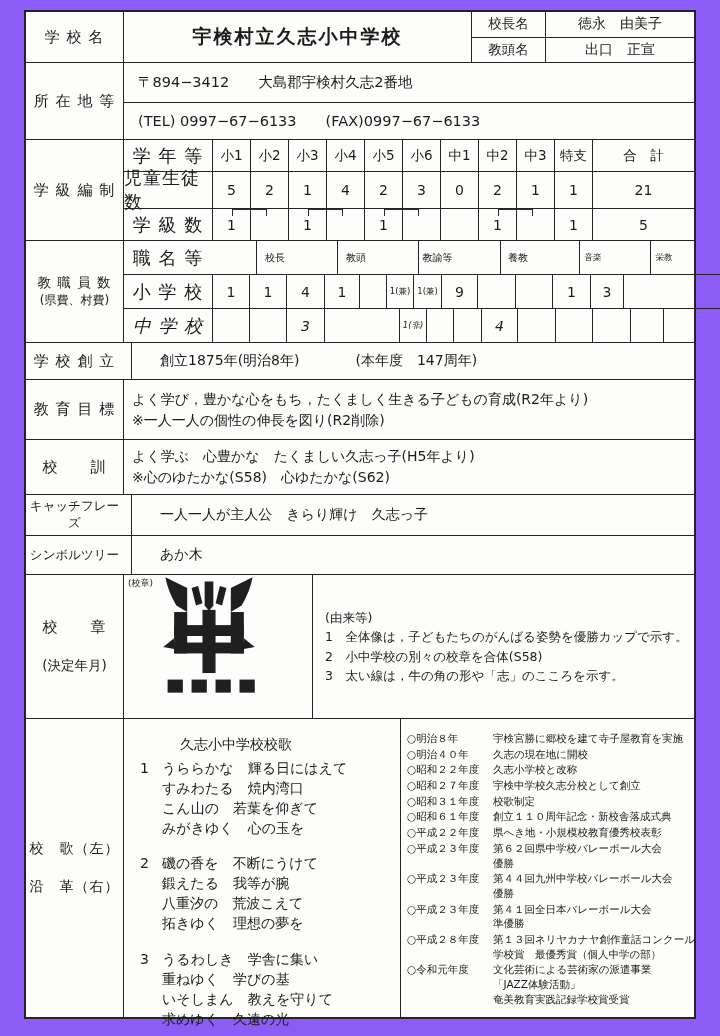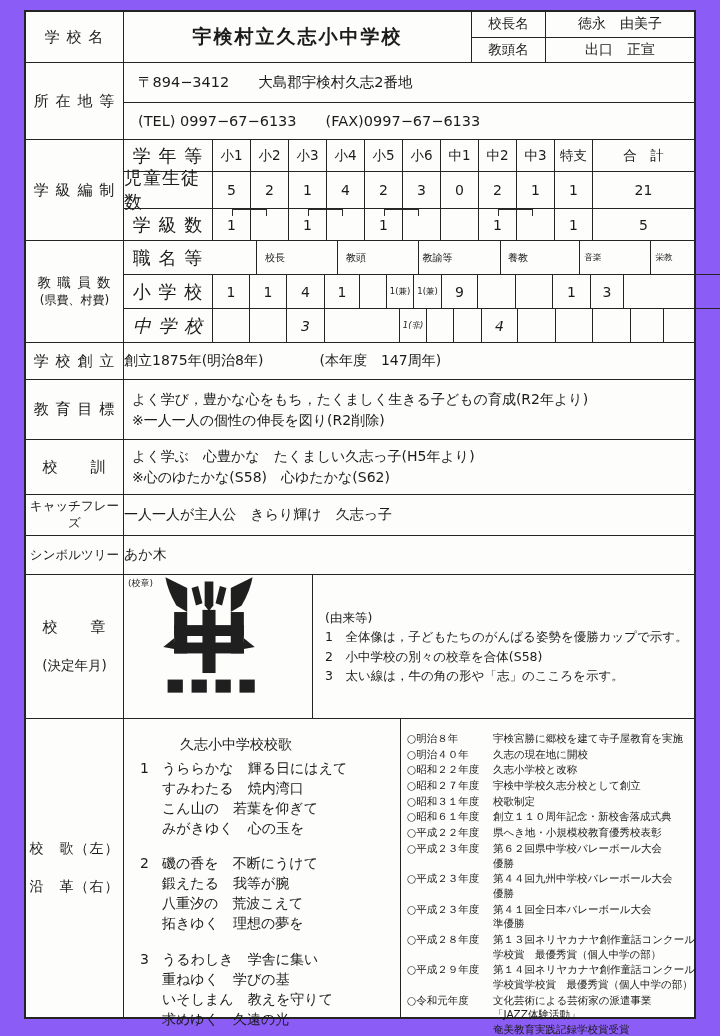--- a/index.html
+++ b/index.html
@@ -10,21 +10,21 @@
        background:#fdfdfb;box-sizing:border-box;}
   .band{display:flex;border-top:1.6px solid #242424;box-sizing:border-box;}
   .band.first{border-top:none;}
   .cell{border-left:1.6px solid #242424;box-sizing:border-box;display:flex;align-items:center;}
   .cell.fc{border-left:none;}
   .fx{flex:1;}
   .lbl{width:97px;flex-shrink:0;justify-content:center;text-align:center;font-size:15px;
        letter-spacing:1px;flex-direction:column;}
   .lbl.small{font-size:12.5px;letter-spacing:0;}
   .center{justify-content:center;text-align:center;}
-  .pl{padding-left:0;}
+  .pl{padding-left:28px;margin-left:8px;}
   .col{flex-direction:column;align-items:stretch;padding:0;}
   .rrow{flex:1;display:flex;box-sizing:border-box;}
   .bt{border-top:1.6px solid #242424;}
   .sub{width:88px;flex-shrink:0;justify-content:center;font-size:18px;letter-spacing:1px;}
   .gcol{width:38px;flex-shrink:0;justify-content:center;font-size:13.5px;position:relative;}
   .scol{flex-shrink:0;justify-content:center;font-size:10px;position:relative;}
   .tiny{font-size:8.5px;}
   .num{font-size:14px;}
   .bkt{position:absolute;top:0;left:50%;width:96%;height:7px;border:1.5px solid #2c2c2c;
        border-bottom:none;box-sizing:border-box;}
@@ -373,27 +373,20 @@
             </div>
       </div>
       <div class="hist-item">
         <div class="hist-year">○平成２８年度</div>
         <div class="hist-lines">
               <div>第１３回ネリヤカナヤ創作童話コンクール</div>
               <div>学校賞　最優秀賞（個人中学の部）</div>
             </div>
       </div>
       <div class="hist-item">
-        <div class="hist-year">○平成２９年度</div>
-        <div class="hist-lines">
-              <div>第１４回ネリヤカナヤ創作童話コンクール</div>
-              <div>学校賞学校賞　最優秀賞（個人中学の部）</div>
-            </div>
-      </div>
-      <div class="hist-item">
         <div class="hist-year">○令和元年度</div>
         <div class="hist-lines">
               <div>文化芸術による芸術家の派遣事業</div>
               <div>「JAZZ体験活動」</div>
               <div>奄美教育実践記録学校賞受賞</div>
             </div>
       </div>
     </div>
   </div>
 

